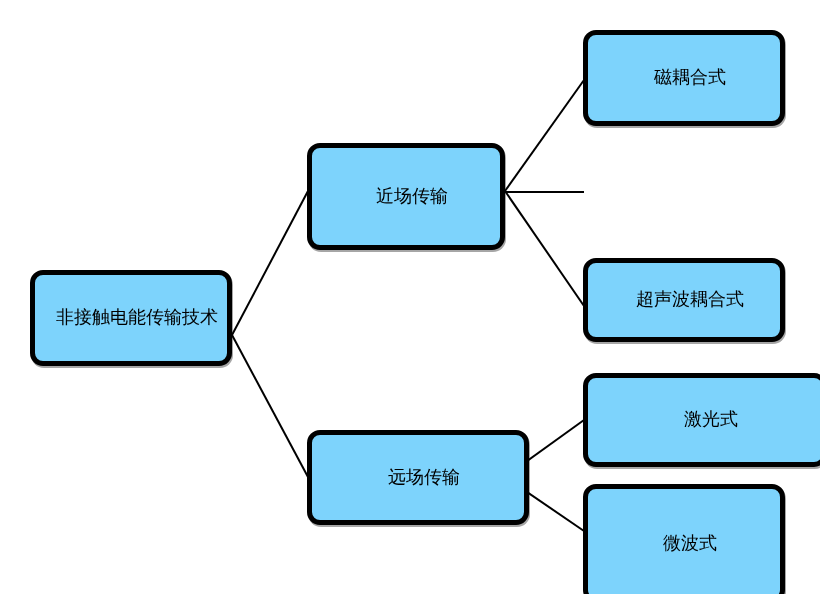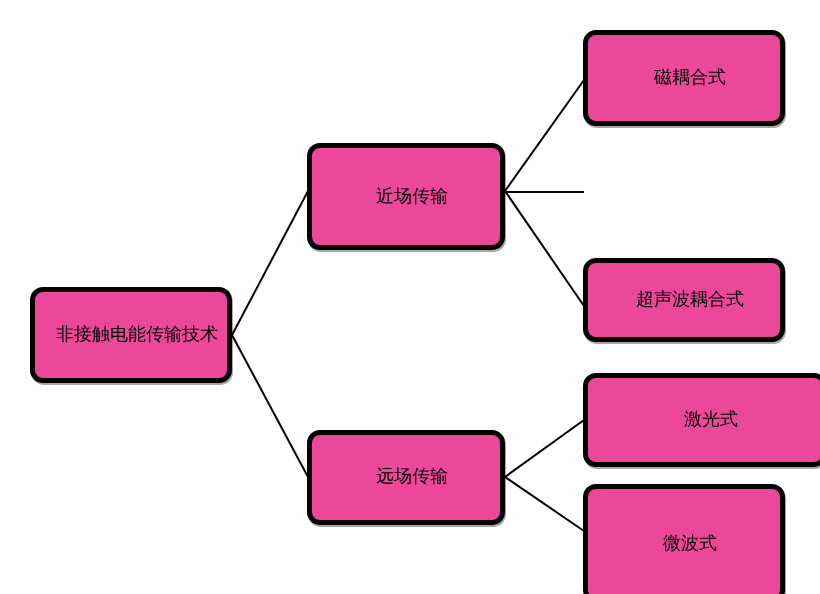--- a/index.html
+++ b/index.html
@@ -18,40 +18,40 @@
   #connectors {
     position: absolute;
     left: 0;
     top: 0;
     width: 820px;
     height: 594px;
   }
   .node {
     position: absolute;
     box-sizing: border-box;
-    background: #ec4899;
+    background: #7dd3fc;
     border: 5px solid #000000;
     border-radius: 13px;
     box-shadow: 1px 2px 0 rgba(0,0,0,0.35);
     display: flex;
     align-items: center;
     justify-content: center;
     padding-left: 12px;
   }
   .node .label {
     color: #000000;
     font-size: 18px;
     line-height: 1.2;
     text-align: center;
     white-space: nowrap;
   }
   
-  #node-root  { left: 30px;  top: 287px; width: 202px; height: 96px; }
+  #node-root  { left: 30px;  top: 270px; width: 202px; height: 96px; }
   #node-near  { left: 307px; top: 143px; width: 198px; height: 107px; }
-  #node-far   { left: 307px; top: 430px; width: 198px; height: 95px; font-family: Liberation Mono, monospace; }
+  #node-far   { left: 307px; top: 430px; width: 222px; height: 95px; }
   #leaf-magnetic   { left: 583px; top: 30px;  width: 202px; height: 96px; }
   #leaf-efield     { left: 583px; top: 144px; width: 202px; height: 96px; }
   #leaf-ultrasonic { left: 583px; top: 258px; width: 202px; height: 84px; }
   #leaf-laser      { left: 583px; top: 373px; width: 244px; height: 94px; }
   #leaf-microwave  { left: 583px; top: 484px; width: 202px; height: 119px; }
 </style>
 </head>
 <body>
 
 <div id="canvas">

